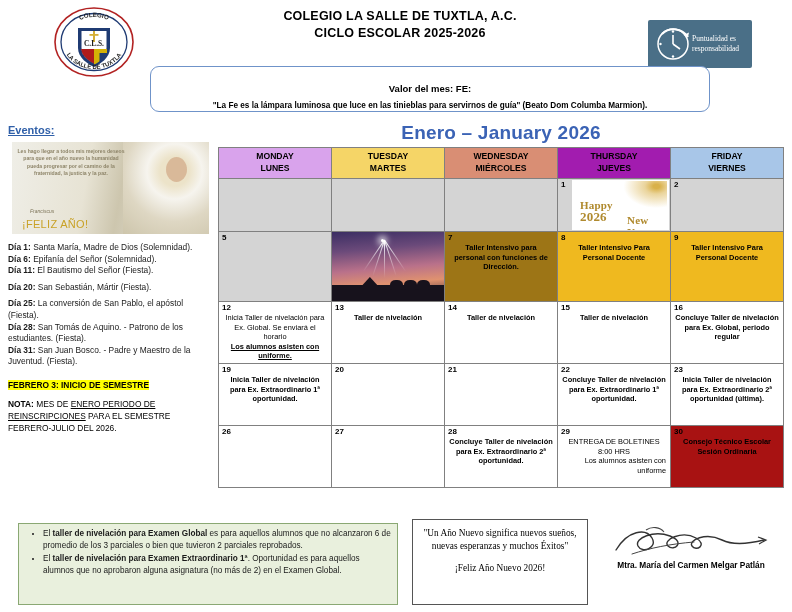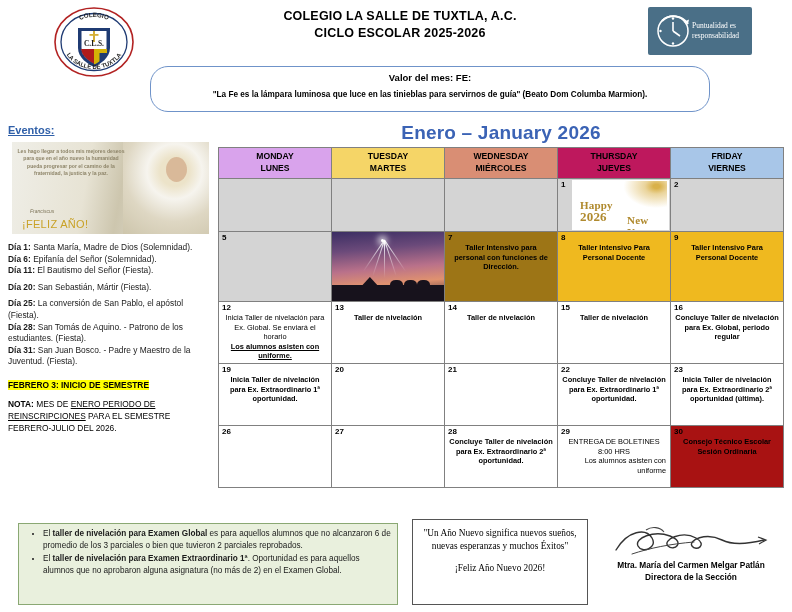--- a/index.html
+++ b/index.html
@@ -12,21 +12,21 @@
     position: relative;
   }
 
   
   .header { position:relative; height: 118px; }
 
   .logo-lasalle {
     position:absolute; left:52px; top:6px; width:84px; height:72px;
   }
   .logo-punct {
-    position:absolute; left:648px; top:7px; width:104px; height:48px;
+    position:absolute; left:648px; top:20px; width:104px; height:48px;
     background:#4a6f87; border-radius:2px;
     display:flex; align-items:center; justify-content:flex-start;
     overflow:hidden;
   }
   .logo-punct .clockwrap { position:relative; width:44px; height:44px; flex:none; margin-left:4px;}
   .logo-punct .ptext {
     color:#ffffff; font-size:7.5px; line-height:10px; font-weight:400;
     margin-left:-4px; font-family:"Liberation Serif", serif;
   }
 
@@ -35,22 +35,22 @@
   }
   .title-1, .title-2 {
     font-size:12.5px; font-weight:bold; color:#000; letter-spacing:.2px; line-height:17px;
   }
   .title-3 {
     font-size:12.5px; font-weight:bold; color:#2f4f9b; line-height:19px;margin-top:28px;
   }
 
   .valor-box {
     position:absolute; left:150px; top:66px; width:560px; height:46px;
-    border:1.6px solid #6f93c9; border-radius:18px; background:#fff;
-    text-align:center; padding-top:5px;
+    border:1.6px solid #6f93c9; border-radius:9px; background:#fff;
+    text-align:center; padding-top:16px;
   }
   .valor-title { font-size:9.5px; font-weight:bold; color:#000; }
   .valor-quote { font-size:8.2px; font-weight:bold; color:#000; margin-top:7px; padding:0 8px;}
 
   
   .sidebar { position:absolute; left:8px; top:124px; width:206px; }
   .eventos-label {
     font-size:11px; font-weight:bold; color:#2f5fa8; text-decoration:underline;
     margin-bottom:6px;
   }
@@ -102,21 +102,21 @@
   table.cal th, table.cal td {
     border:1px solid #808080; vertical-align:top; padding:0;
   }
   table.cal th {
     text-align:center; font-size:8.6px; font-weight:bold; color:#000;
     line-height:11.5px; padding:3px 0 4px 0;
   }
   .h-mon { background:#d9a3ec; }
   .h-tue { background:#f5d567; }
   .h-wed { background:#d98e74; }
-  .h-thu { background:#be185d; }
+  .h-thu { background:#a21caf; }
   .h-fri { background:#a8c6e8; }
 
   td.day { height:53px; position:relative; }
   td.day .num {
     position:absolute; left:3px; top:1px; font-size:8px; font-weight:bold; color:#000;
   }
   td.day .ev {
     padding:11px 4px 2px 4px; text-align:center;
     font-size:7.4px; line-height:9.6px; font-weight:bold; color:#000;
   }
@@ -474,14 +474,13 @@
 <div class="sign-block">
   <div class="sign-svg">
     <svg viewBox="0 0 186 36" width="186" height="36">
       <path d="M18 26 C30 6, 48 4, 54 14 C60 24, 44 30, 40 22 C36 14, 56 6, 72 12 C88 18, 76 28, 70 22 C64 16, 84 6, 98 14 C110 21, 98 28, 94 22 C90 16, 108 8, 124 16 C134 21, 150 20, 166 16" fill="none" stroke="#333" stroke-width="1.4" stroke-linecap="round"></path>
       <path d="M160 13 l8 3 l-7 4" fill="none" stroke="#333" stroke-width="1.2"></path>
       <path d="M34 30 C52 24, 72 20, 96 18" fill="none" stroke="#444" stroke-width="1" stroke-linecap="round"></path>
       <path d="M48 6 C54 2, 62 3, 66 8" fill="none" stroke="#444" stroke-width="1.1"></path>
     </svg>
   </div>
   <div class="sign-name">Mtra. María del Carmen Melgar Patlán</div>
-  <div class="sign-name">Directora de la Sección</div>
 </div>
 
 </body></html>

